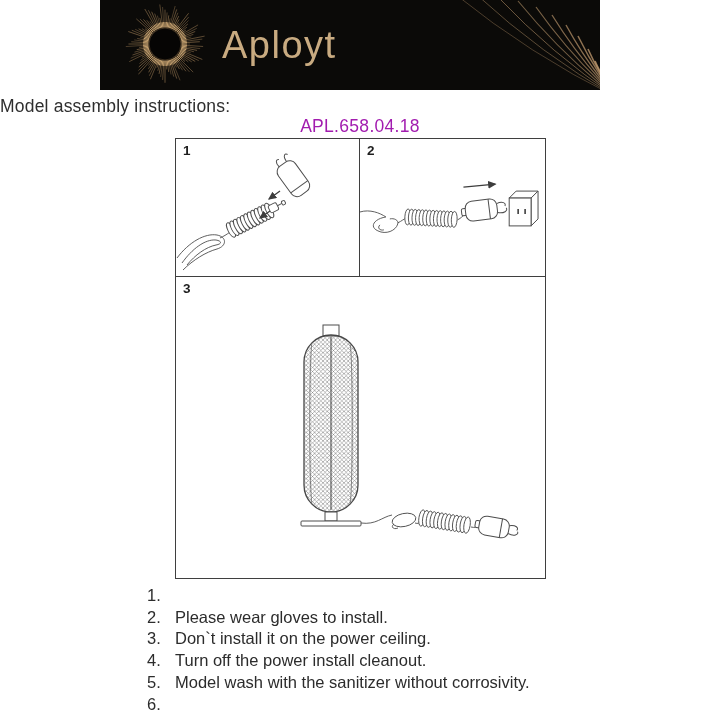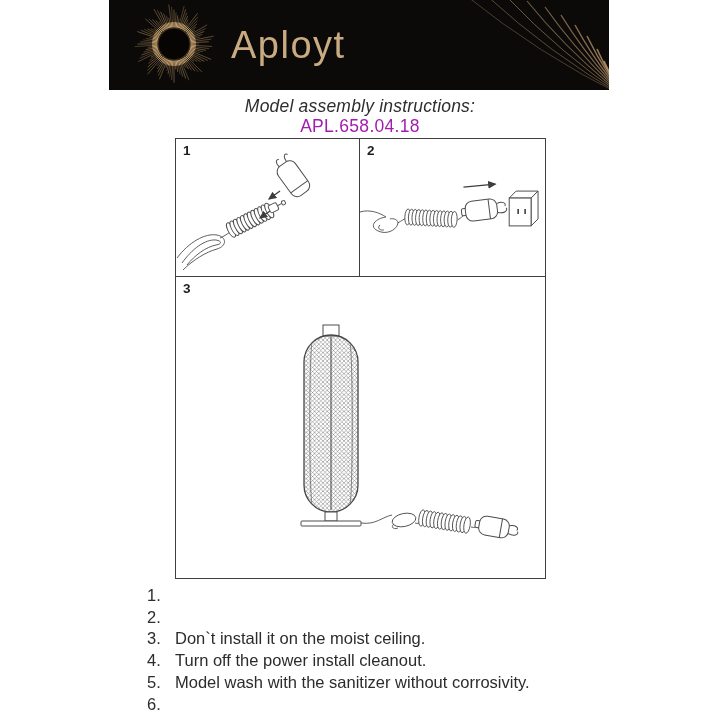--- a/index.html
+++ b/index.html
@@ -1,29 +1,29 @@
 <!DOCTYPE html>
 <html><head>
 <meta charset="utf-8">
 <style>
   html,body{margin:0;padding:0;}
   body{width:720px;height:720px;background:#ffffff;font-family:"Liberation Sans",sans-serif;}
   .page{position:relative;width:720px;height:720px;background:#fff;overflow:hidden;}
 
   
-  .banner{position:absolute;left:109px;top:0;width:500px;height:90px;background:#0b0a08;overflow:hidden;}
+  .banner{position:absolute;left:100px;top:0;width:500px;height:90px;background:#0b0a08;overflow:hidden;}
   .banner svg{position:absolute;}
   .logo-svg{left:10px;top:0;width:110px;height:90px;}
   .rays-svg{left:0;top:0;width:500px;height:90px;}
   .brand{position:absolute;left:122px;top:0;height:90px;display:flex;align-items:center;
          color:#c9ab81;font-size:38px;font-weight:300;letter-spacing:1.5px;}
 
   
-  .title{position:absolute;top:96px;left:0;width:720px;text-align:center;
-         font-size:17.5px;color:#2e2e2e;letter-spacing:.2px;font-style:italic;}
+  .title{position:absolute;top:96px;left:0;width:720px;
+         font-size:17.5px;color:#2e2e2e;letter-spacing:.2px;}
   .model{position:absolute;top:116px;left:0;width:720px;text-align:center;
          font-size:17.5px;color:#a21caf;letter-spacing:.3px;}
 
   
   .diagram{position:absolute;left:175px;top:138px;width:369px;height:439px;border:1px solid #3f3f3f;}
   .row-top{display:flex;height:137px;border-bottom:1px solid #3f3f3f;}
   .panel{position:relative;}
   .p1{width:183px;height:137px;border-right:1px solid #3f3f3f;}
   .p2{flex:1;height:137px;}
   .p3{width:369px;height:300px;}
@@ -404,24 +404,25 @@
       <span class="pnum">3</span>
     </div>
   </div>
 
   <div class="instr">
     <div class="row">
       <span class="n">1.</span>
     </div>
     <div class="row">
       <span class="n">2.</span>
+      <span>Please wear gloves to install.</span>
     </div>
     <div class="row">
       <span class="n">3.</span>
-      <span>Don`t install it on the moist ceiling.</span>
+      <span>Don`t install it on the power ceiling.</span>
     </div>
     <div class="row">
       <span class="n">4.</span>
       <span>Turn off the power install cleanout.</span>
     </div>
     <div class="row">
       <span class="n">5.</span>
       <span>Model wash with the sanitizer without corrosivity.</span>
     </div>
     <div class="row">

